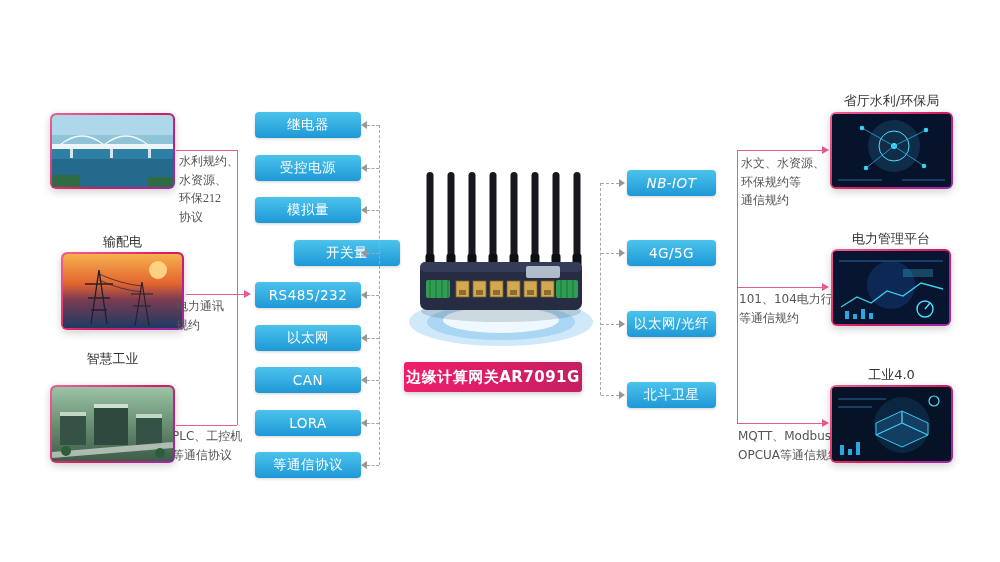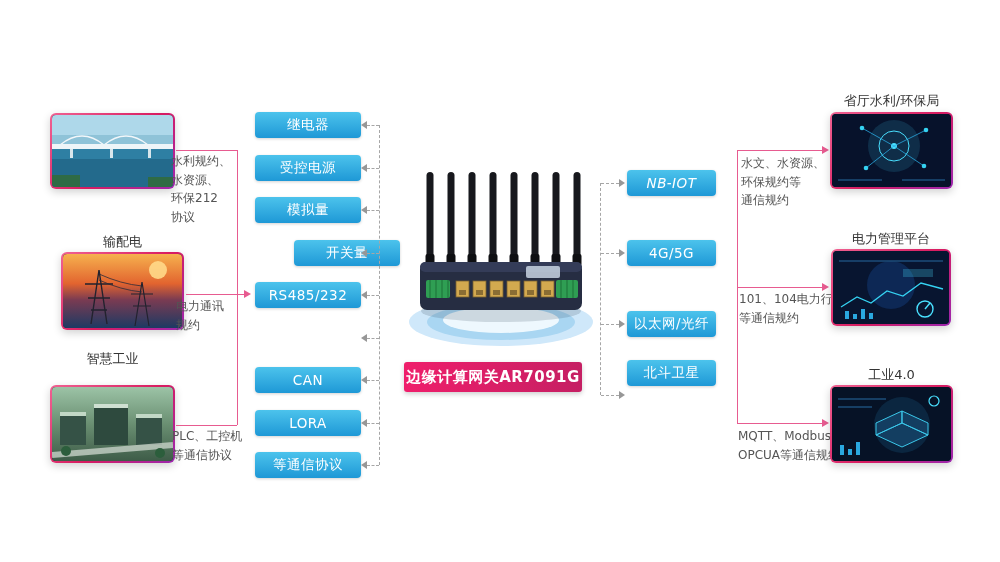--- a/index.html
+++ b/index.html
@@ -56,21 +56,21 @@
         <path d="M8 30 Q30 12 52 30 M52 30 Q74 12 96 30" stroke="#f2f7fa" fill="none" stroke-width="1.5"></path>
         <rect y="29" width="121" height="5" fill="#eef5f8"></rect>
         <rect x="18" y="34" width="3" height="9" fill="#d8e6ec"></rect>
         <rect x="58" y="34" width="3" height="9" fill="#d8e6ec"></rect>
         <rect x="96" y="34" width="3" height="9" fill="#d8e6ec"></rect>
         <rect x="0" y="60" width="28" height="12" fill="#2f6b45"></rect>
         <rect x="96" y="62" width="25" height="10" fill="#2f6b45"></rect>
       </svg>
     </div>
   </div>
-  <div class="note" style="left:171px; top:152px; width:64px;">水利规约、
+  <div class="note" style="left:179px; top:152px; width:64px;font-family:Liberation Serif, serif;">水利规约、
 水资源、
 环保212
 协议</div>
 
   <div class="scene-label" style="left:61px; top:233px; width:123px;">输配电</div>
   <div class="card-frame" style="left:61px; top:252px; width:123px; height:78px;">
     <div class="card">
       <svg viewBox="0 0 119 74" preserveAspectRatio="none">
         <defs>
           <linearGradient id="sunset" x1="0" y1="0" x2="0" y2="1">
@@ -122,20 +122,21 @@
   <div class="pvline" style="left:237px; top:150px; height:275px;"></div>
   <div class="phline" style="left:186px; top:294px; width:58px;"></div>
   <div class="parrow-r" style="left:244px; top:290px;"></div>
   <div class="phline" style="left:176px; top:425px; width:61px;"></div>
 
   <div class="iface" style="left:255px; top:112px; width:106px;">继电器</div>
   <div class="iface" style="left:255px; top:155px; width:106px;">受控电源</div>
   <div class="iface" style="left:255px; top:197px; width:106px;">模拟量</div>
   <div class="iface" style="left:255px; top:240px; width:106px;margin-left:39px;">开关量</div>
   <div class="iface" style="left:255px; top:282px; width:106px;">RS485/232</div>
+  <div class="iface" style="left:255px; top:325px; width:106px;">以太网</div>
   <div class="iface" style="left:255px; top:410px; width:106px;">LORA</div>
   <div class="iface" style="left:255px; top:367px; width:106px;">CAN</div>
   <div class="iface" style="left:255px; top:452px; width:106px;">等通信协议</div>
 
   <div class="arrow-l" style="left:361px; top:121px;"></div>
     <div class="hline" style="left:367px; top:125px; width:12px;"></div>
   <div class="arrow-l" style="left:361px; top:164px;"></div>
     <div class="hline" style="left:367px; top:168px; width:12px;"></div>
   <div class="arrow-l" style="left:361px; top:206px;"></div>
     <div class="hline" style="left:367px; top:210px; width:12px;"></div>
@@ -211,21 +212,21 @@
   <div class="hline" style="left:601px; top:253px; width:18px;"></div>
     <div class="arrow-r" style="left:619px; top:249px;"></div>
   <div class="hline" style="left:601px; top:324px; width:18px;"></div>
     <div class="arrow-r" style="left:619px; top:320px;"></div>
   <div class="hline" style="left:601px; top:395px; width:18px;"></div>
     <div class="arrow-r" style="left:619px; top:391px;"></div>
 
   <div class="iface" style="left:627px; top:170px; width:89px;font-style:italic;">NB-IOT</div>
   <div class="iface" style="left:627px; top:240px; width:89px;">4G/5G</div>
   <div class="iface" style="left:627px; top:311px; width:89px;">以太网/光纤</div>
-  <div class="iface" style="left:627px; top:360px; width:89px;">北斗卫星</div>
+  <div class="iface" style="left:627px; top:382px; width:89px;">北斗卫星</div>
 
   <div class="pvline" style="left:737px; top:150px; height:273px;"></div>
   <div class="phline" style="left:737px; top:150px; width:86px;"></div>
   <div class="parrow-r" style="left:822px; top:146px;"></div>
   <div class="phline" style="left:737px; top:287px; width:86px;"></div>
   <div class="parrow-r" style="left:822px; top:283px;"></div>
   <div class="phline" style="left:737px; top:423px; width:86px;"></div>
   <div class="parrow-r" style="left:822px; top:419px;"></div>
 
   <div class="note" style="left:741px; top:154px; width:100px;">水文、水资源、

